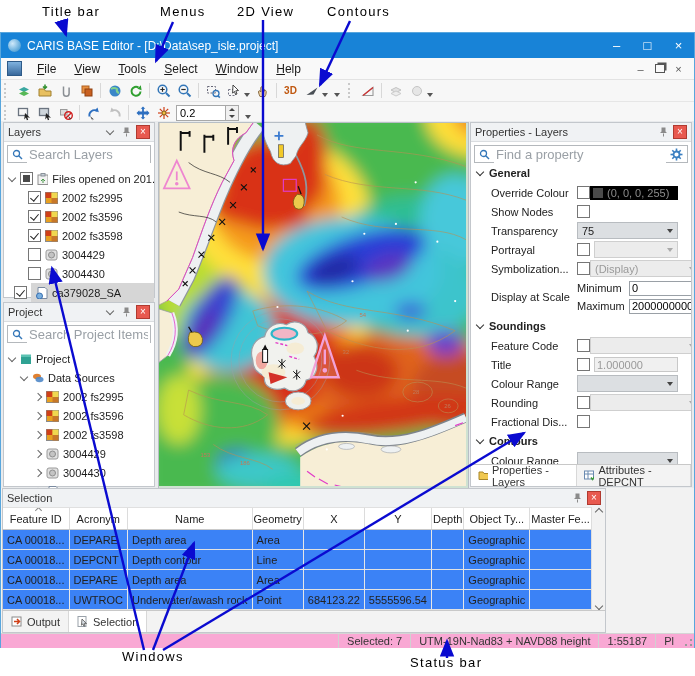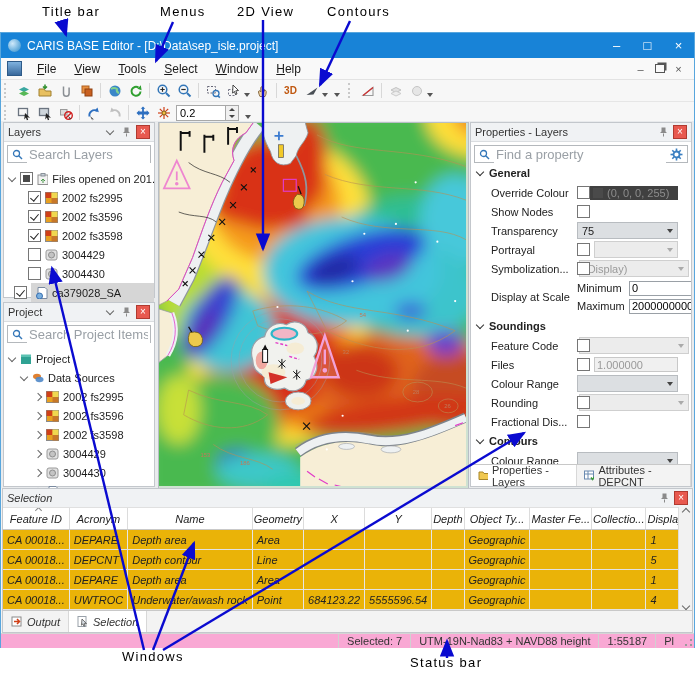--- a/index.html
+++ b/index.html
@@ -59,40 +59,40 @@
   .lbl{white-space:nowrap;overflow:hidden;}
   .selrow{background:#d6d6d6;}
 
   .map-view{position:absolute;left:157px;top:1px;width:309px;height:365px;border:1px solid #b7bec5;background:#cfe2d2;overflow:hidden;}
 
   
   .props-body{position:absolute;left:0;right:0;top:40px;bottom:21px;overflow:hidden;font-size:11px;color:#222;}
   .pgroup{display:flex;align-items:center;height:20px;font-weight:bold;gap:6px;padding-left:6px;}
   .prow{display:flex;align-items:center;height:19px;padding:0 13px 0 20px;}
   .plabel{width:86px;flex:0 0 auto;white-space:nowrap;overflow:hidden;}
-  .pctrl{flex:1;display:flex;align-items:center;min-width:0;justify-content:center;}
+  .pctrl{flex:1;display:flex;align-items:center;min-width:0;}
   .pselect{flex:1;height:15px;background:#dcdfe2;border:1px solid #b8bcc0;display:flex;align-items:center;padding:0 4px;font-size:11px;color:#222;}
   .pselect .sp{flex:1;}
   .pselect.dis{background:#ececec;color:#9a9a9a;border-color:#cfcfcf;flex:0 0 100px;margin-left:auto;}
   .dcaret{width:0;height:0;border-left:3.5px solid transparent;border-right:3.5px solid transparent;border-top:4px solid #444;}
   .dis .dcaret{border-top-color:#aaa;}
-  .ovr-box{margin-left:auto;width:110px;height:14px;background:#404040;display:flex;align-items:center;gap:4px;padding:0 3px;color:#8c8c8c;}
+  .ovr-box{margin-left:auto;width:110px;height:14px;background:#000000;display:flex;align-items:center;gap:4px;padding:0 3px;color:#8c8c8c;}
   .swatch{width:10px;height:10px;background:#4a4a4a;flex:0 0 auto;}
   .pinput{height:13px;border:1px solid #9aa0a6;background:#fff;font-size:11px;padding:0 2px;font-family:"Liberation Sans",sans-serif;flex:1;min-width:0;}
   .pinput.dis{background:#f0f0f0;color:#999;border-color:#c8c8c8;}
   .scale-row{display:flex;align-items:center;height:38px;padding:0 5px 0 20px;}
   .scale-col{flex:1;display:flex;flex-direction:column;gap:2px;}
   .scale-sub{display:flex;align-items:center;height:16px;}
   .scale-sub .sl{width:52px;flex:0 0 auto;}
   .props-tabs{position:absolute;left:0;right:0;bottom:0;height:21px;border-top:1px solid #c8c8c8;background:#f3f3f3;display:flex;font-size:11px;color:#333;}
   .ptab{display:flex;align-items:center;gap:4px;padding:0 7px;border-right:1px solid #d8d8d8;}
   .ptab.active{background:#fff;}
 
   
-  .selection-panel{position:absolute;left:1px;top:455px;width:691px;height:145px;background:#eab308;border:1px solid #c3c7cc;box-sizing:border-box;font-style:italic;}
+  .selection-panel{position:absolute;left:1px;top:455px;width:604px;height:145px;background:#3b82f6;border:1px solid #c3c7cc;box-sizing:border-box;}
   .sel-table-wrap{position:absolute;left:0;right:0;top:18px;bottom:21px;overflow:hidden;border-top:1px solid #e0e0e0;}
   table.sel{border-collapse:collapse;table-layout:fixed;font-size:11px;color:#222;}
   table.sel th{border-right:1px solid #dcdcdc;border-bottom:1px solid #c9c9c9;font-weight:normal;height:19px;text-align:center;white-space:nowrap;overflow:hidden;position:relative;background:#fff;}
   table.sel td{border-right:1px solid #e6e6e6;border-bottom:1px solid #e2e2e2;height:19px;padding:0 4px;white-space:nowrap;overflow:hidden;}
   .sort-up{position:absolute;left:50%;top:0px;width:4px;height:4px;border-right:1px solid #888;border-bottom:1px solid #888;transform:rotate(-135deg);}
   .vscroll{position:absolute;right:0;top:18px;bottom:21px;width:14px;background:#f2f2f2;border-left:1px solid #ddd;display:flex;flex-direction:column;justify-content:space-between;align-items:center;padding:2px 0;box-sizing:border-box;}
   .sel-tabs{position:absolute;left:0;right:0;bottom:0;height:21px;border-top:1px solid #c8c8c8;background:#f3f3f3;display:flex;font-size:11px;color:#333;}
   .stab{display:flex;align-items:center;gap:4px;padding:0 8px;border-right:1px solid #d8d8d8;}
   .stab.active{background:#fff;}
 
@@ -810,21 +810,21 @@
             <span class="plabel">Feature Code</span>
             <span class="cb"></span>
             <span class="pctrl">
                 <span class="pselect dis">
                   <span class="sp"></span>
                   <span class="dcaret"></span>
                 </span>
               </span>
           </div>
           <div class="prow">
-            <span class="plabel">Files</span>
+            <span class="plabel">Title</span>
             <span class="cb"></span>
             <span class="pctrl" style="margin-left:4px;">
                 <input class="pinput dis" value="1.000000" style="">
               </span>
           </div>
           <div class="prow">
             <span class="plabel">Colour Range</span>
             <span class="pctrl">
                 <span class="pselect">
                   <span class="sp"></span>

